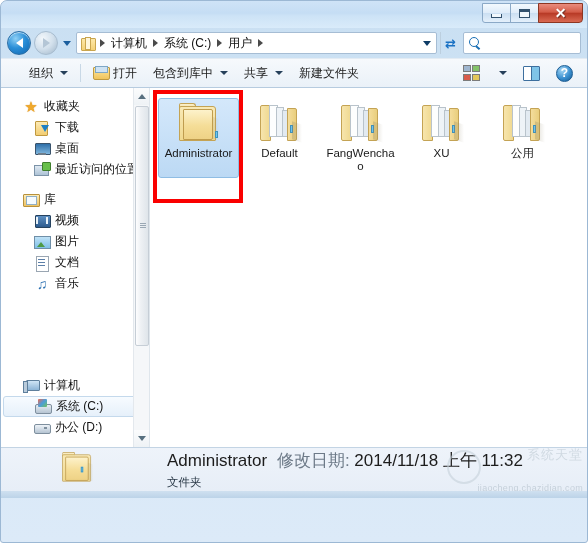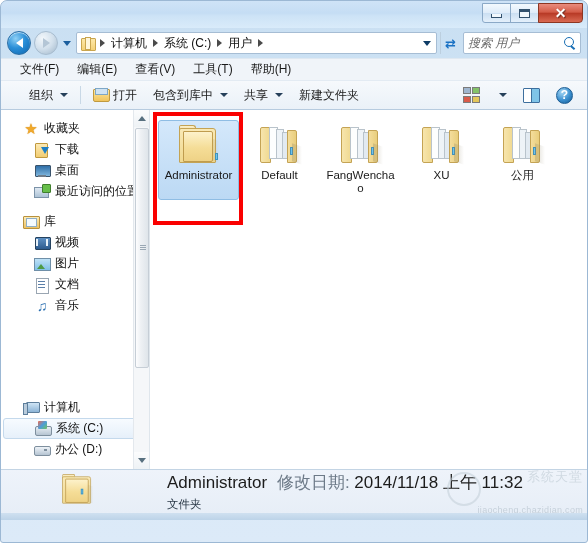--- a/index.html
+++ b/index.html
@@ -866,32 +866,24 @@
       <div class="crumb-caret">
         <span class="caret-dk"></span>
       </div>
     </div>
 
     <div class="refreshbtn">
       <span class="refresh-ico">⇄</span>
     </div>
 
     <div class="searchbox">
-      <input type="text" placeholder="搜索 用户" style="">
       <span class="mag"></span>
     </div>
   </div>
 
-  <div class="menubar">
-    <div class="menuitem">文件(F)</div>
-    <div class="menuitem">编辑(E)</div>
-    <div class="menuitem">查看(V)</div>
-    <div class="menuitem">工具(T)</div>
-    <div class="menuitem">帮助(H)</div>
-  </div>
 
   <div class="toolbar">
     <div class="tb-item">
       <span>组织</span>
       <span class="tb-caret"></span>
     </div>
     <div class="tb-sep"></div>
     <div class="tb-item">
       <span class="ico-open"></span>
       <span>打开</span>

